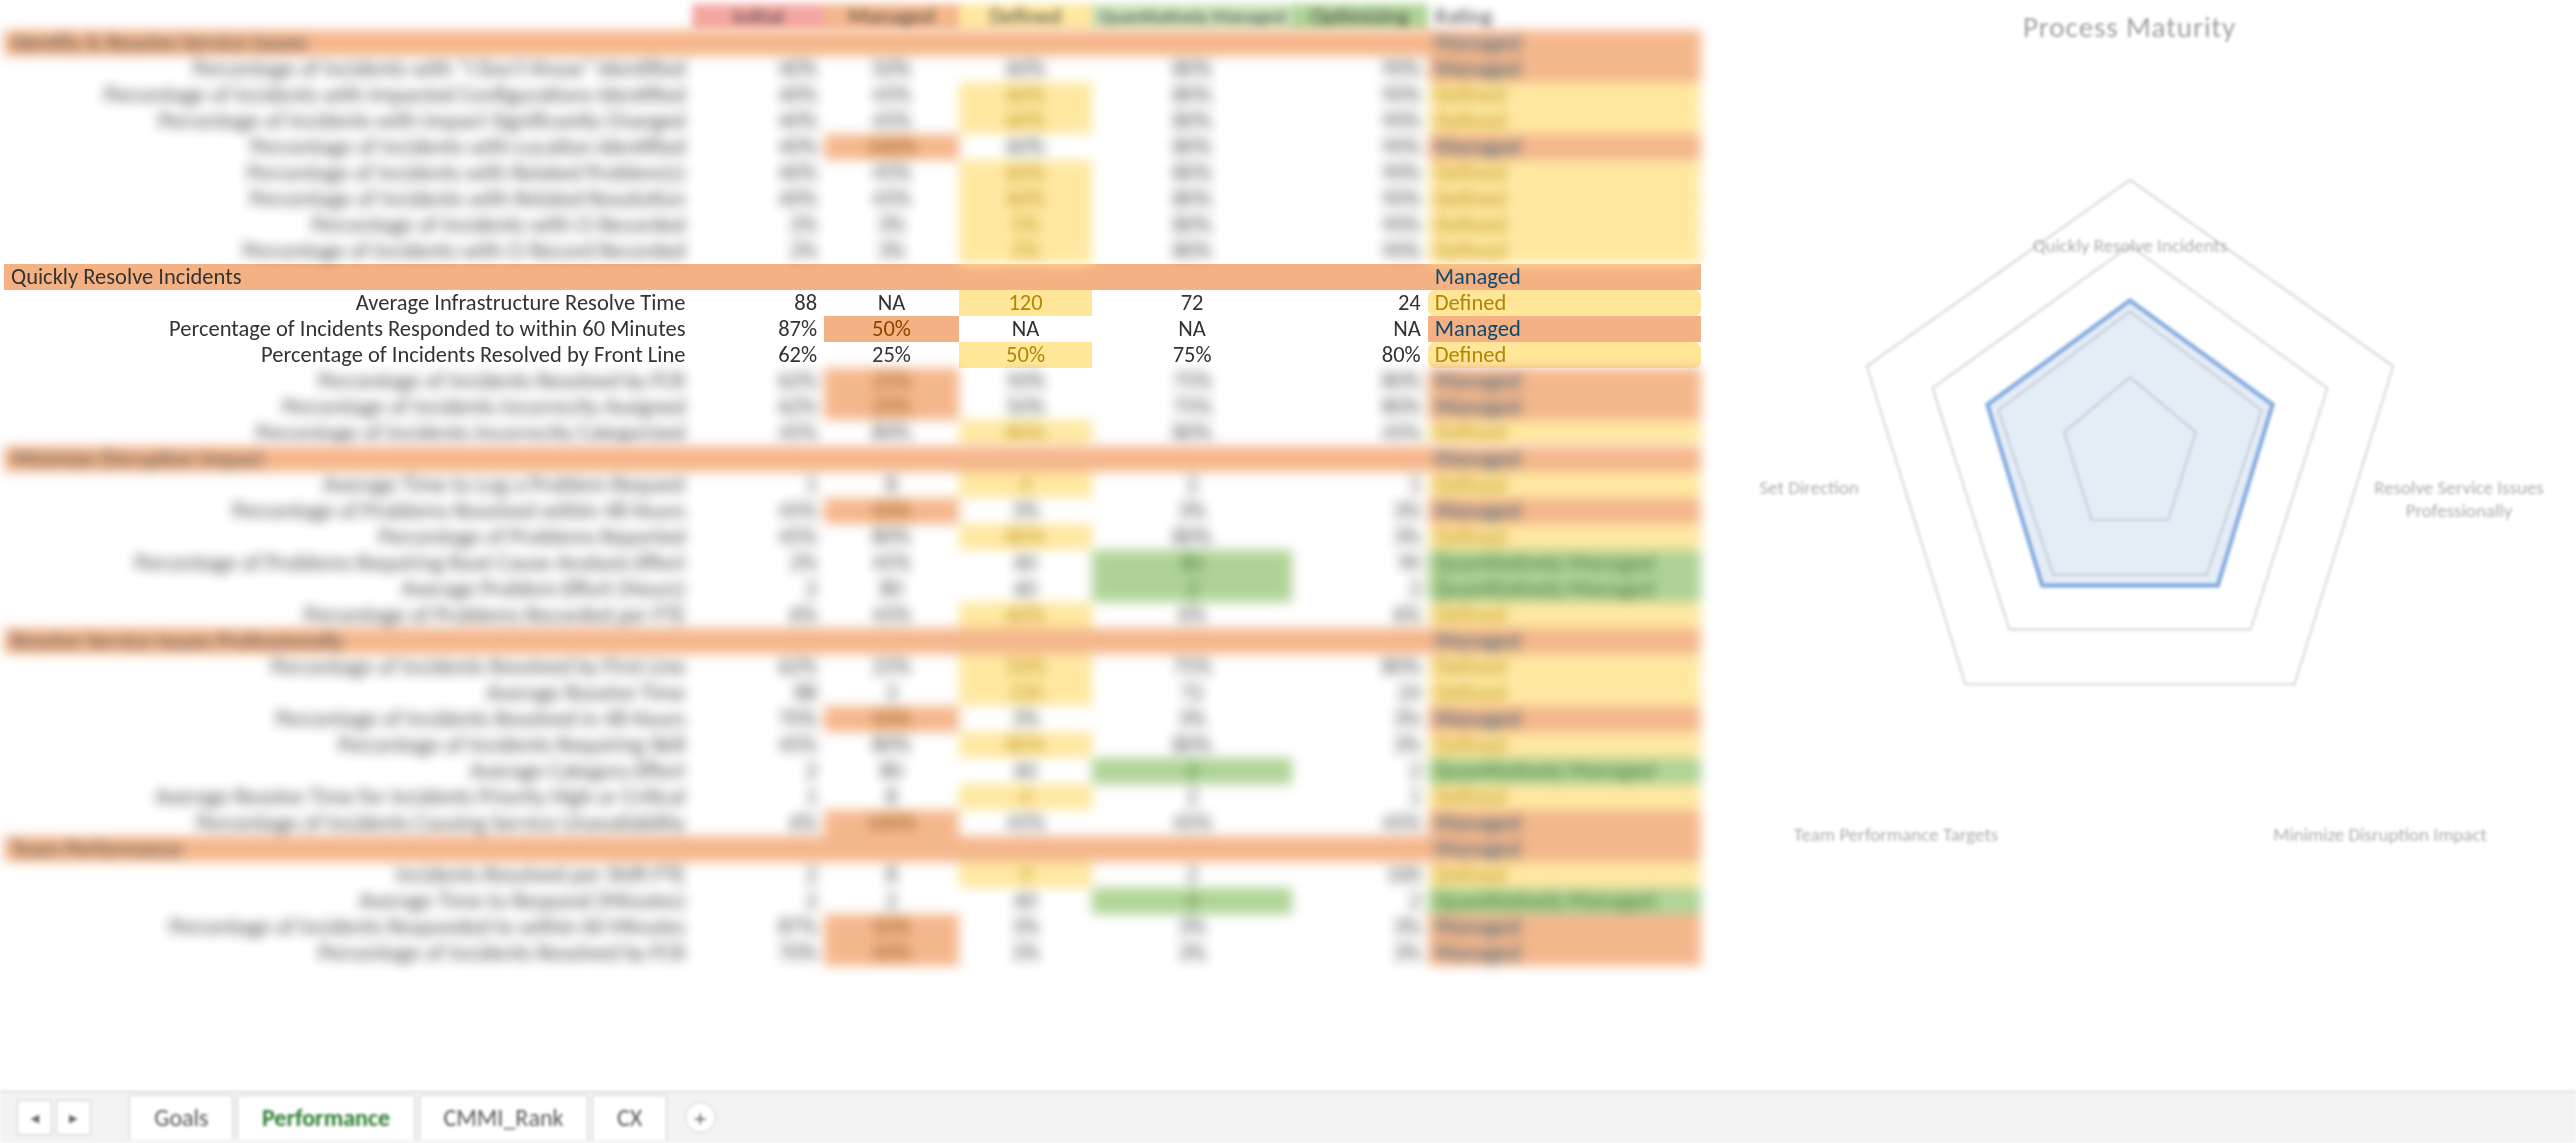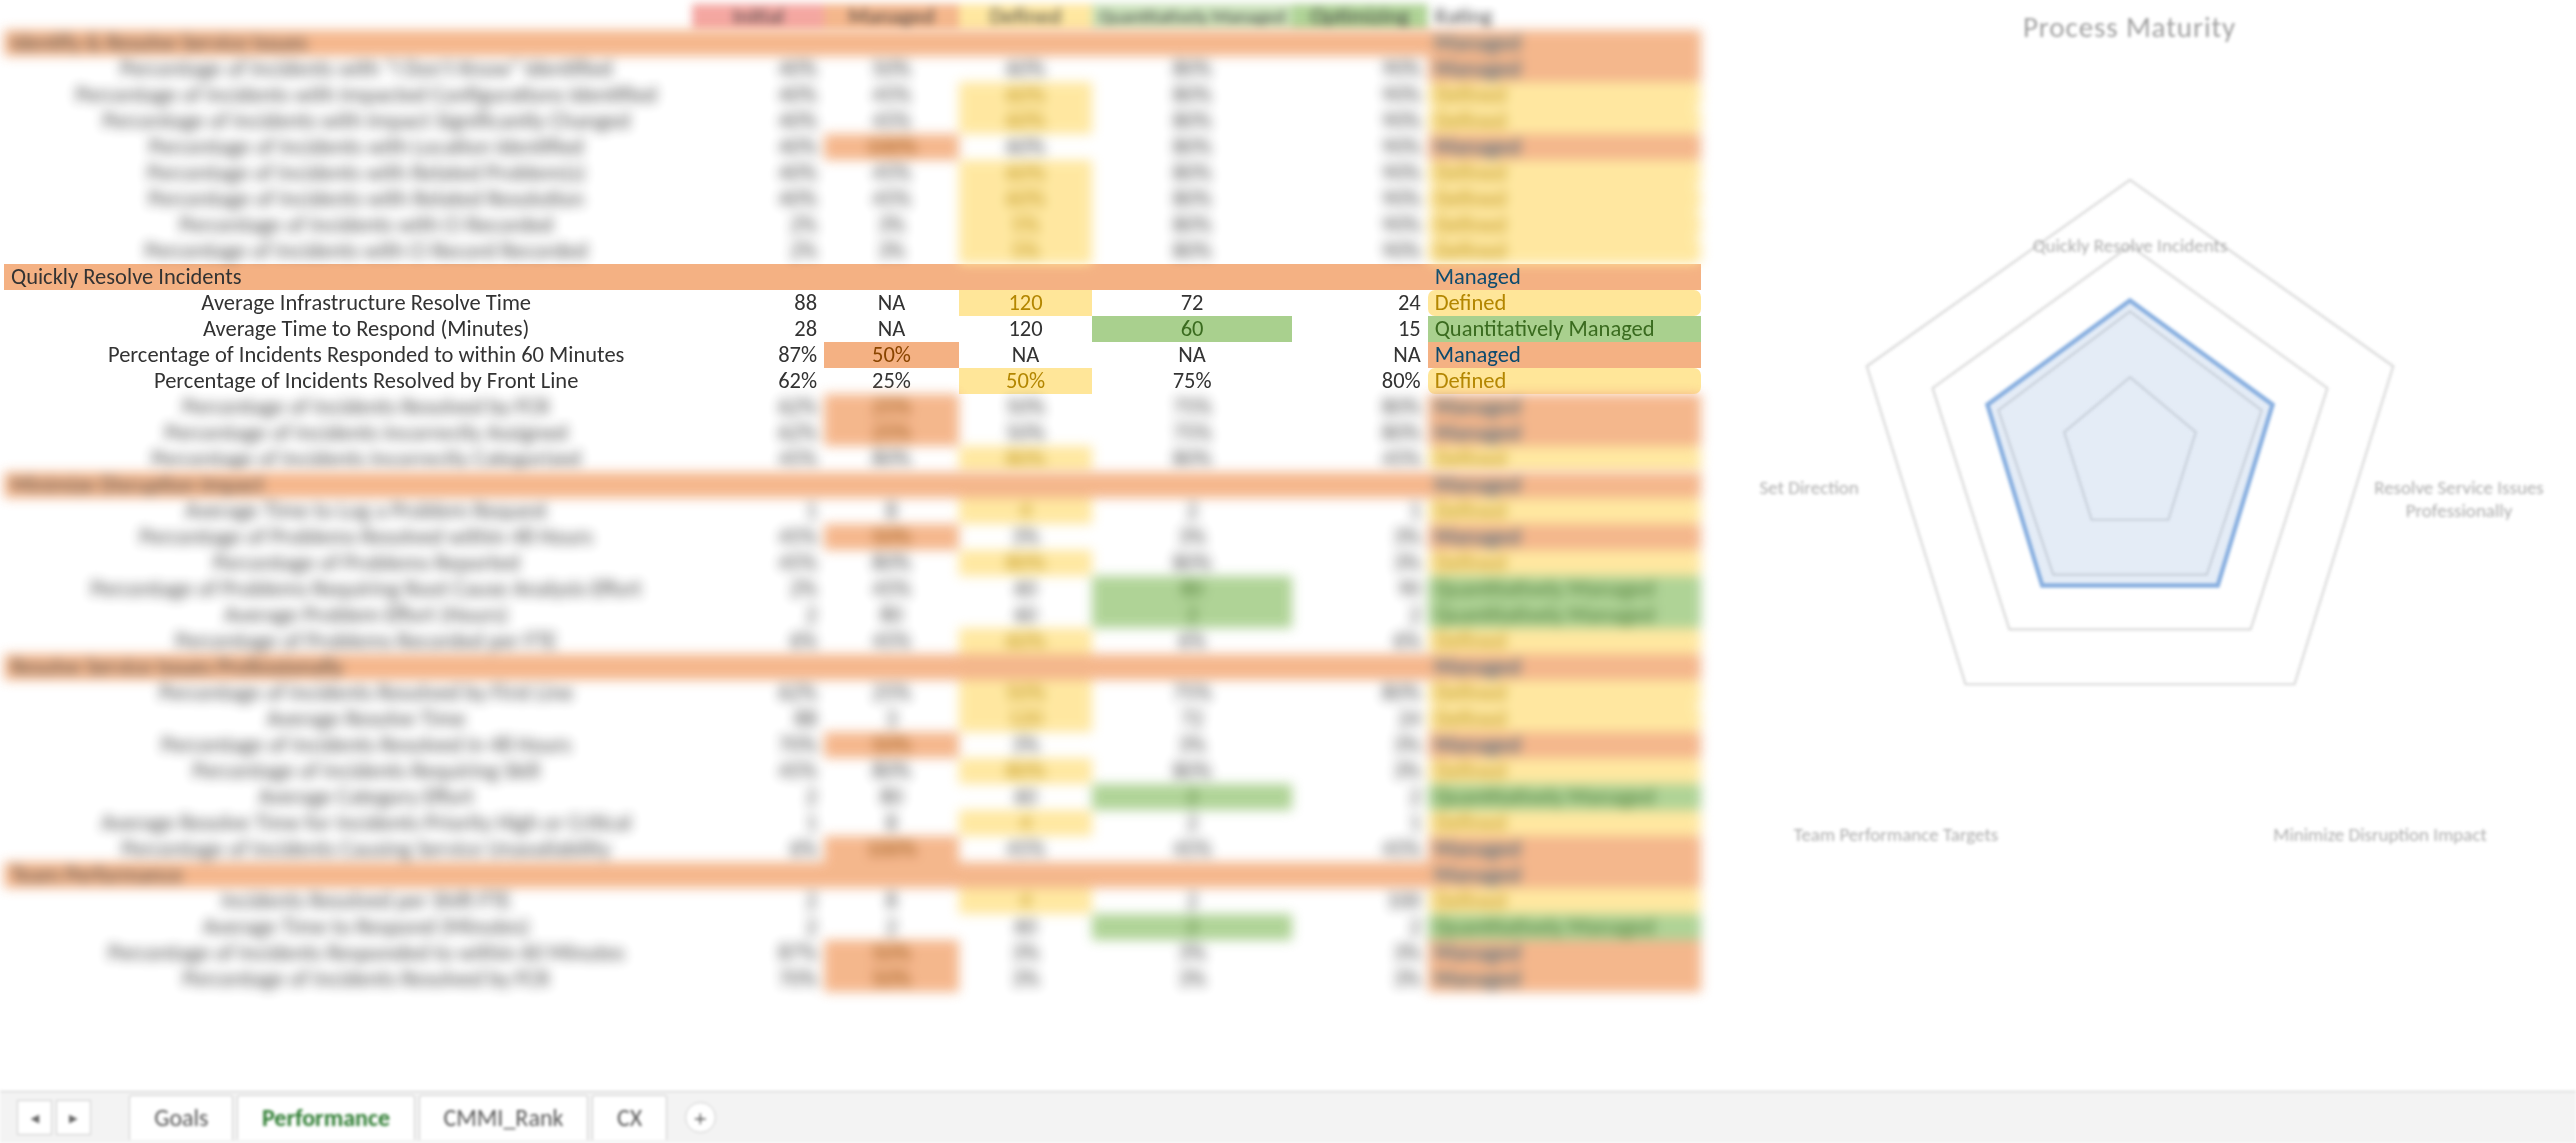--- a/index.html
+++ b/index.html
@@ -24,21 +24,21 @@
     font-size: 22.5px;
     line-height: 26px;
   }
   table.grid td {
     padding: 0 7px;
     height: 26px;
     vertical-align: middle;
     white-space: nowrap;
   }
   .col-indent { width: 38px; }
-  .col-metric { width: 658px; text-align: center; margin-left: 35px; }
+  .col-metric { width: 658px; text-align: right; margin-left: 35px; }
   .col-val { width: 138px; text-align: right; }
   .col-val.center { text-align: center; }
   .col-rating { width: 277px; text-align: left; }
 
   .hdr-initial { background:#f4a09a; text-align:center; }
   .hdr-managed { background:#f4b183; text-align:center; }
   .hdr-defined { background:#ffe699; text-align:center; }
   .hdr-quant   { background:#c6e0b4; text-align:center; font-size:19px; }
   .hdr-opt     { background:#a9d08e; text-align:center; }
 
@@ -211,30 +211,20 @@
       <tbody id="section-focus">
         <tr>
     <td class="col-indent"></td>
     <td class="col-metric">Average Infrastructure Resolve Time</td>
     <td class="col-val">88</td>
     <td class="col-val center">NA</td>
     <td class="col-val center cell-defined">120</td>
     <td class="col-val center">72</td>
     <td class="col-val">24</td>
     <td class="col-rating rating-defined">Defined</td>
-  </tr>
-        <tr>
-    <td class="col-indent"></td>
-    <td class="col-metric">Average Time to Respond (Minutes)</td>
-    <td class="col-val">28</td>
-    <td class="col-val center">NA</td>
-    <td class="col-val center">120</td>
-    <td class="col-val center cell-quant">60</td>
-    <td class="col-val">15</td>
-    <td class="col-rating rating-quant">Quantitatively Managed</td>
   </tr>
         <tr>
     <td class="col-indent"></td>
     <td class="col-metric">Percentage of Incidents Responded to within 60 Minutes</td>
     <td class="col-val">87%</td>
     <td class="col-val center cell-managed">50%</td>
     <td class="col-val center">NA</td>
     <td class="col-val center">NA</td>
     <td class="col-val">NA</td>
     <td class="col-rating rating-managed">Managed</td>

